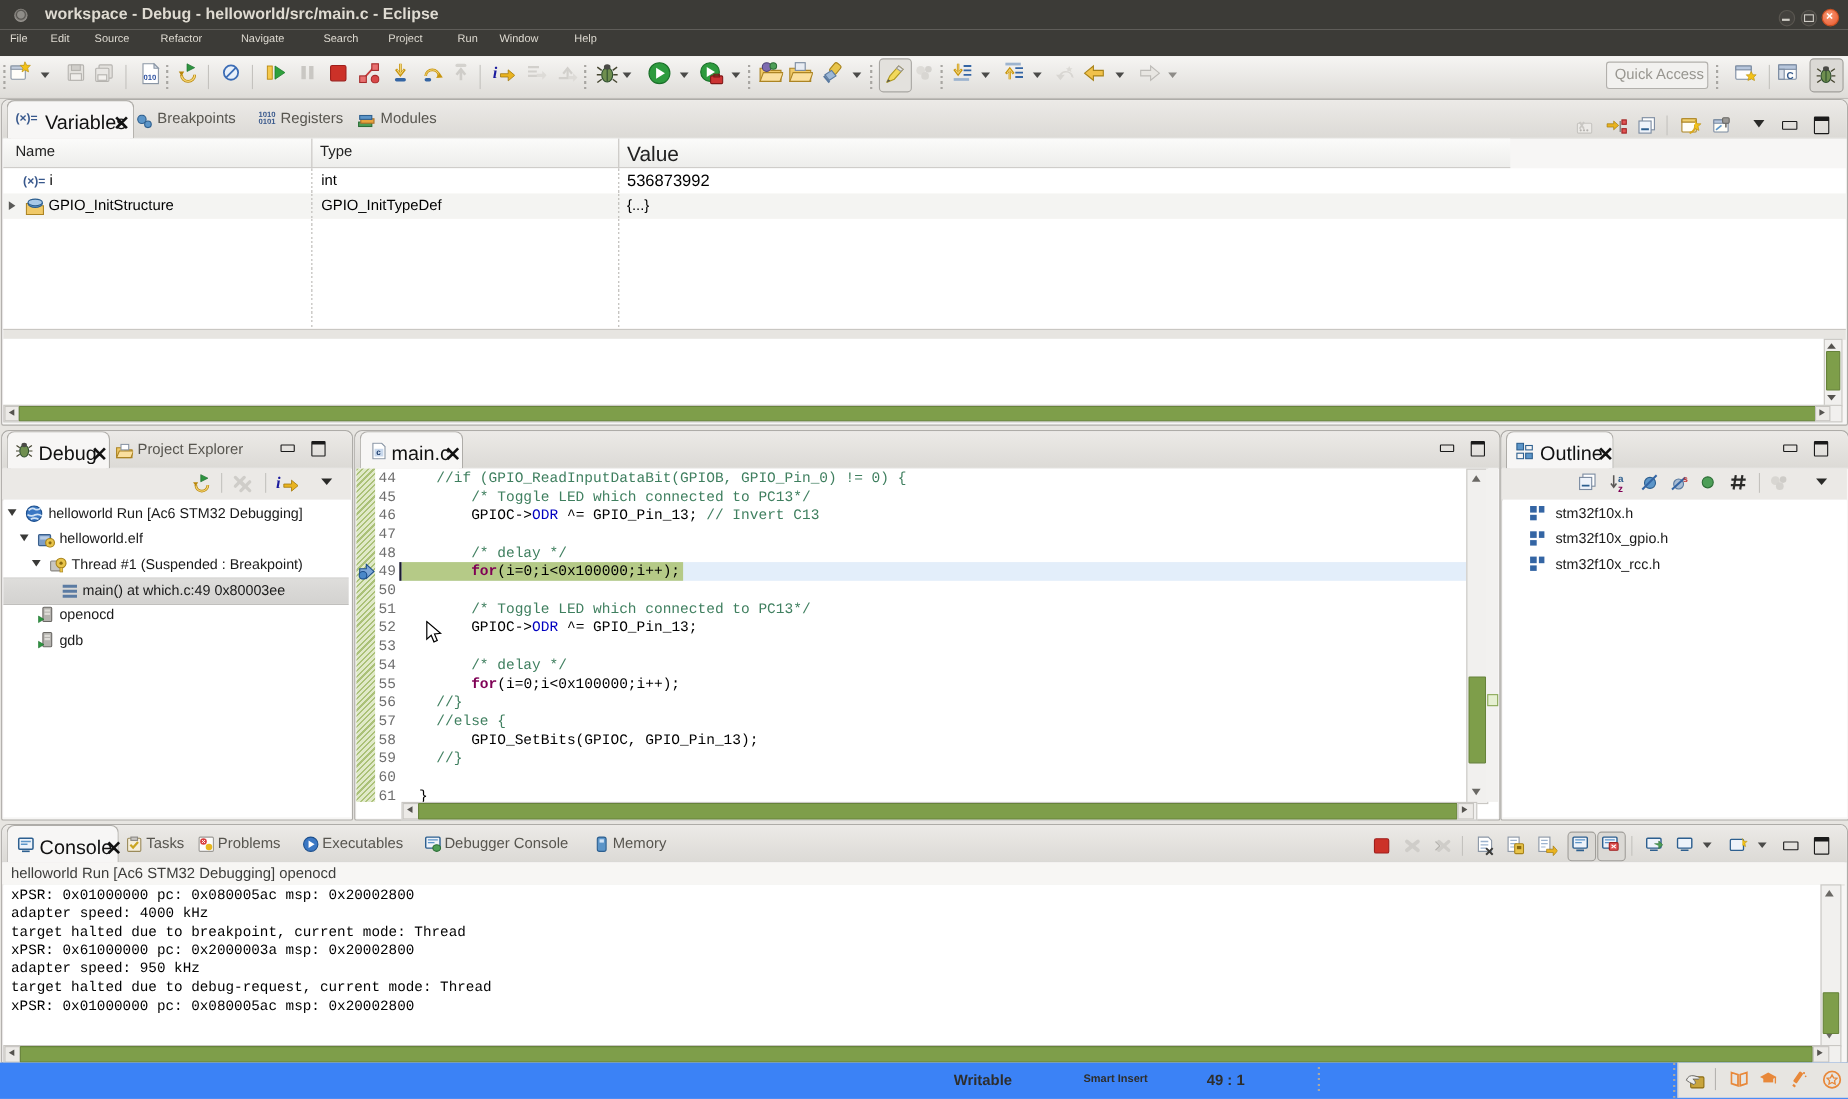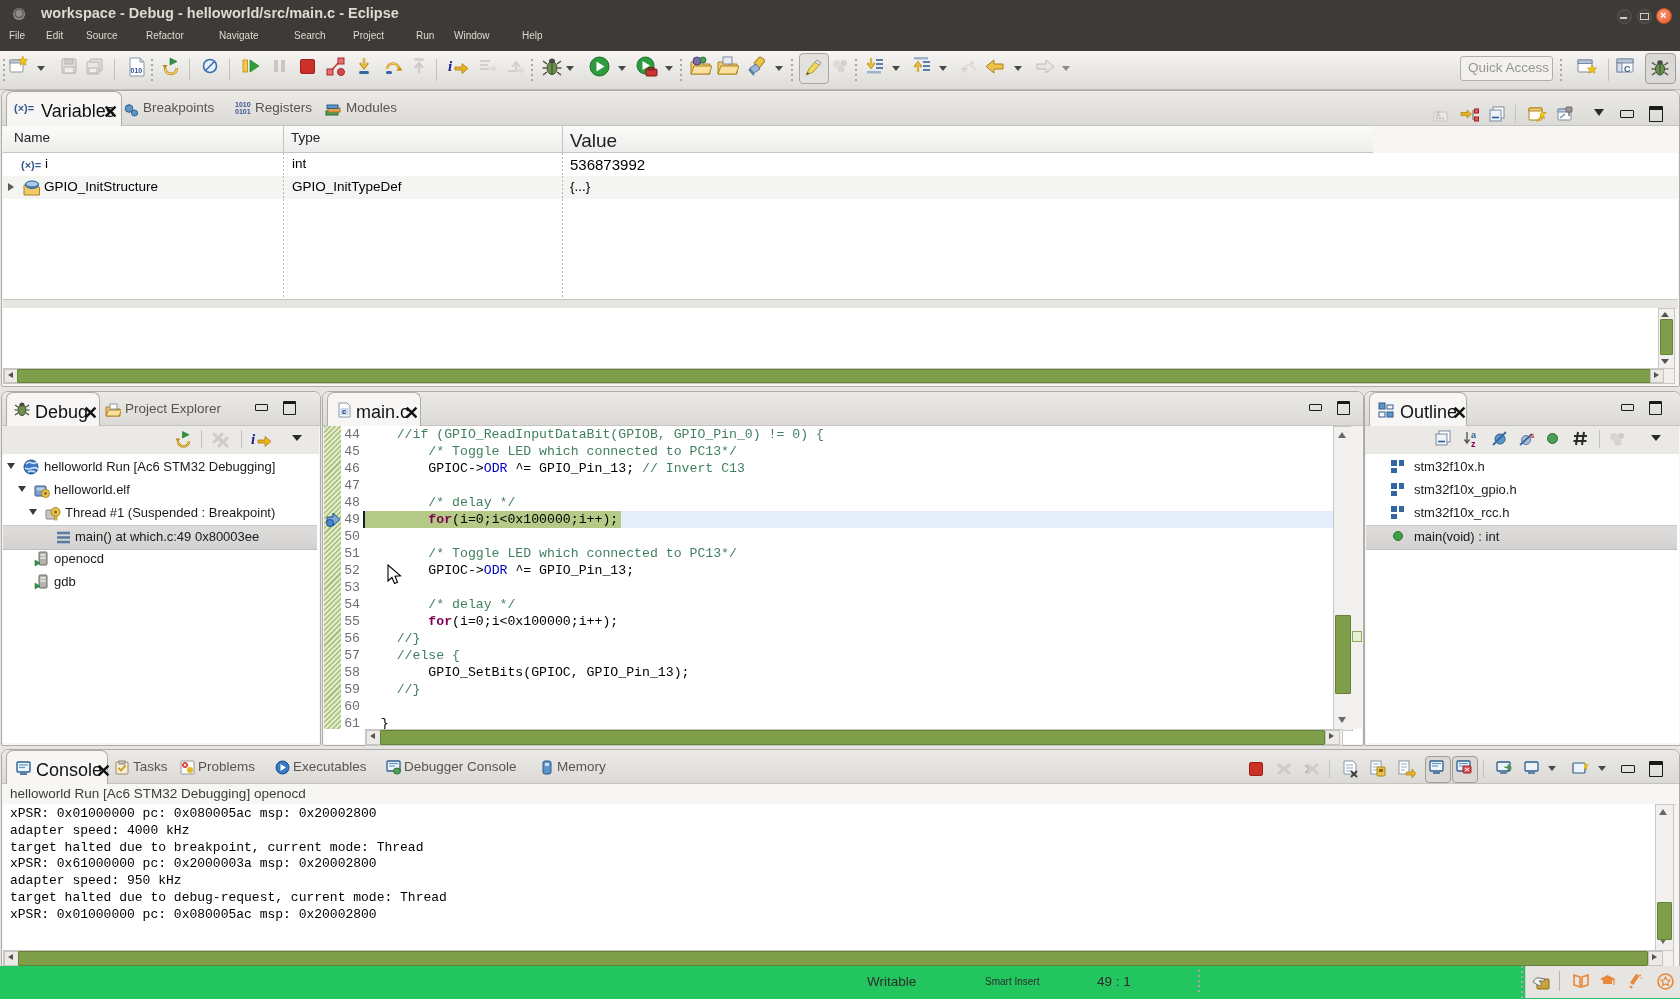--- a/index.html
+++ b/index.html
@@ -619,26 +619,20 @@
     <div class="abs" style="left:48px;top:3px;">stm32f10x_gpio.h</div>
   </div>
   <div class="treerow" style="left:1px;top:110px;width:313px;">
     <svg class="abs" style="left:24px;top:3px;" width="15" height="15">
         <rect x="1" y="1" width="6" height="6" fill="#3465a4"></rect>
         <rect x="9" y="1" width="5" height="6" fill="#3465a4"></rect>
         <rect x="1" y="9" width="6" height="5" fill="#3465a4"></rect>
       </svg>
     <div class="abs" style="left:48px;top:3px;">stm32f10x_rcc.h</div>
   </div>
-  <div class="treerow sel" style="left:1px;top:133px;width:311px;">
-    <svg class="abs" style="left:27px;top:5px;" width="11" height="11">
-        <circle cx="5" cy="5" r="4.5" fill="#3fa03f" stroke="#2d6e37"></circle>
-      </svg>
-    <div class="abs" style="left:48px;top:3px;">main(void) : int</div>
-  </div>
 </div>
 
 <div class="stack" style="left:1px;top:749px;width:1677px;height:216px;" id="console">
   <div class="tabrow" style="height:33px;"></div>
   <div class="atab" style="left:4px;width:100px;height:33px;text-decoration:underline;">
     <svg class="abs" style="left:9px;top:10px;" width="15" height="14">
         <rect x="1" y="1" width="13" height="10" rx="1" fill="#eef3fa" stroke="#2d5f8f" stroke-width="1.4"></rect>
         <g stroke="#5c95c8" stroke-width="1.2">
           <line x1="3" y1="4" x2="12" y2="4"></line>
           <line x1="3" y1="6.5" x2="9" y2="6.5"></line>
@@ -779,21 +773,21 @@
   <div class="abs gthumbh" style="left:1655px;top:152px;width:13px;height:36px;"></div>
 
   <div class="abs gtrack" style="left:1px;top:200px;width:1669px;height:15px;"></div>
   <div class="abs" style="left:2px;top:201px;width:13px;height:13px;background:#eceae7;border:1px solid #c6c4c0;"></div>
   <div class="abs" style="left:6px;top:204px;width:0;height:0;border-top:3.5px solid transparent;border-bottom:3.5px solid transparent;border-right:5px solid #55534f;"></div>
   <div class="abs gthumbh" style="left:16px;top:201px;width:1628px;height:13px;"></div>
   <div class="abs" style="left:1646px;top:201px;width:13px;height:13px;background:#eceae7;border:1px solid #c6c4c0;"></div>
   <div class="abs" style="left:1650px;top:204px;width:0;height:0;border-top:3.5px solid transparent;border-bottom:3.5px solid transparent;border-left:5px solid #55534f;"></div>
 </div>
 
-<div class="abs" style="left:0;top:966px;width:1680px;height:33px;background:#22c55e;">
+<div class="abs" style="left:0;top:966px;width:1680px;height:33px;background:#3b82f6;font-weight:bold;">
   <div class="abs" style="left:867px;top:8px;font-size:13.5px;color:#2e2e2c;">Writable</div>
   <div class="abs" style="left:985px;top:10px;font-size:10px;color:#2e2e2c;">Smart Insert</div>
   <div class="abs" style="left:1097px;top:8px;font-size:13.5px;color:#2e2e2c;">49 : 1</div>
   <div class="abs" style="left:1198px;top:4px;width:2px;height:24px;background:repeating-linear-gradient(#aaa8a4 0 2px,transparent 2px 5px);"></div>
   <div class="abs" style="left:1521px;top:0px;width:2px;height:32px;background:repeating-linear-gradient(#aaa8a4 0 2px,transparent 2px 5px);"></div>
   <div class="abs" style="left:1525px;top:0px;width:155px;height:32px;background:#e7e5e1;border-left:1px solid #d2d0cc;"></div>
   <svg class="abs" style="left:1532px;top:7px;" width="19" height="17">
       <rect x="5" y="6" width="12" height="10" rx="1" fill="#c8a43c" stroke="#8a6a10"></rect>
       <path d="M1 9 q2 -5 7 -4 l4 1 q2 1 0 2 l-5 0 q4 3 1 5 l-4 -2 z" fill="#efefed" stroke="#6a6864" stroke-width="0.9"></path>
     </svg>

